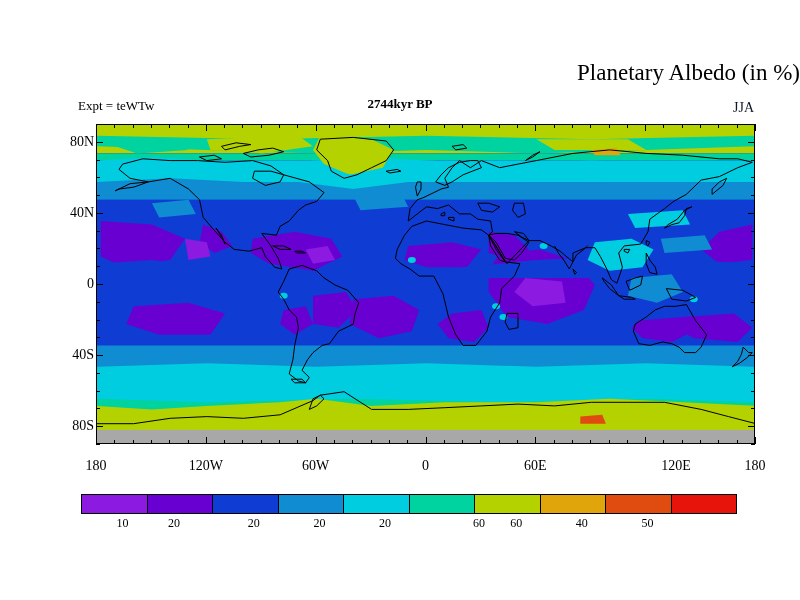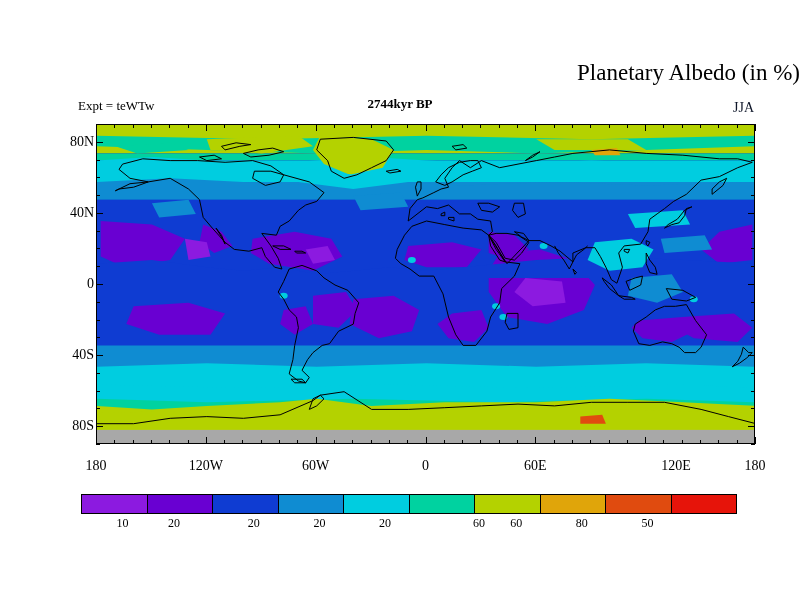--- a/index.html
+++ b/index.html
@@ -336,17 +336,17 @@
       <div class="band" style="background: rgb(230, 20, 10);"></div>
     </div>
   <div id="cbticks">
       <div class="cbtick" style="left: 146.6px;">10</div>
       <div class="cbtick" style="left: 198px;">20</div>
       <div class="cbtick" style="left: 277.8px;">20</div>
       <div class="cbtick" style="left: 343.4px;">20</div>
       <div class="cbtick" style="left: 409px;">20</div>
       <div class="cbtick" style="left: 503px;">60</div>
       <div class="cbtick" style="left: 540.2px;">60</div>
-      <div class="cbtick" style="left: 605.8px;">80</div>
+      <div class="cbtick" style="left: 605.8px;">40</div>
       <div class="cbtick" style="left: 671.4px;">50</div>
     </div>
 
 </div>
 
 </body></html>

